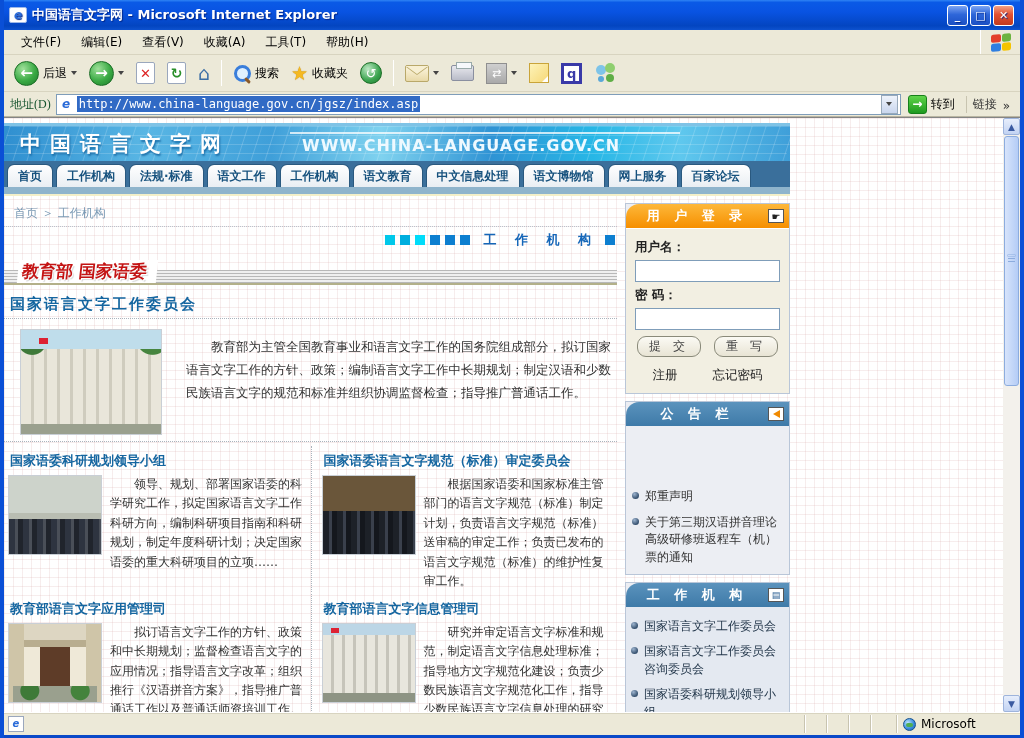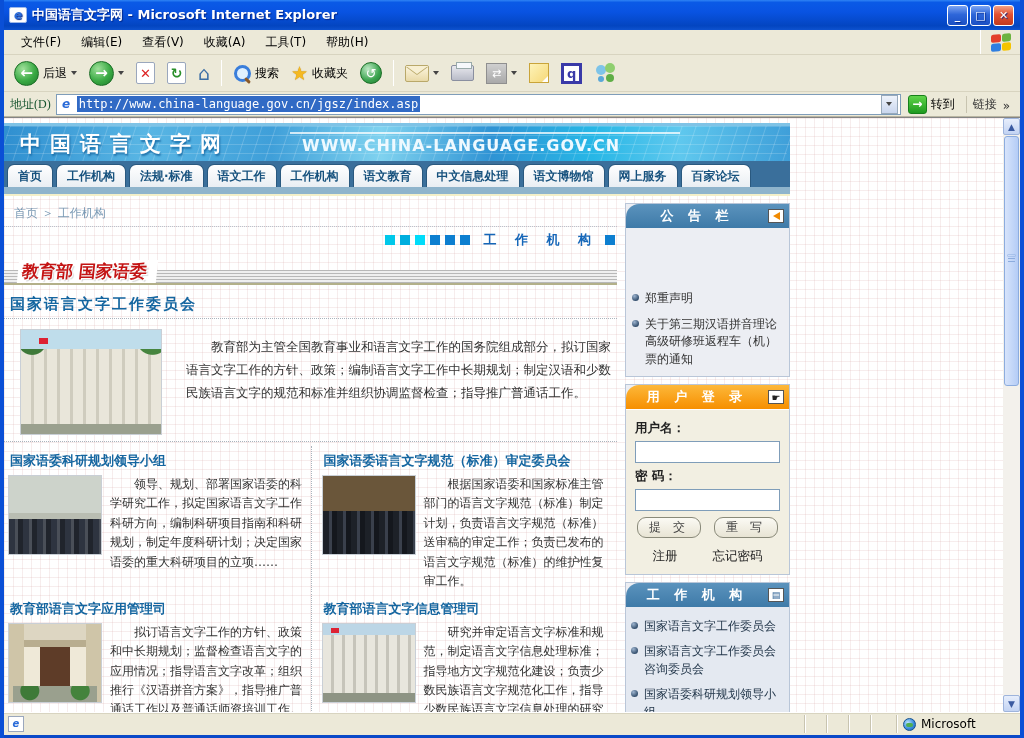--- a/index.html
+++ b/index.html
@@ -410,39 +410,20 @@
                   <div class="sectext">研究并审定语言文字标准和规范，制定语言文字信息处理标准；指导地方文字规范化建设；负责少数民族语言文字规范化工作，指导少数民族语言文字信息处理的研究与应用。</div>
                 </div>
               </div>
             </div>
 
           </div>
 
           <div class="sidecol">
 
             <div class="panel">
-              <div class="panel-h blue">
-                <span class="ptitle">公 告 栏</span>
-                <span class="hico">
-                    <span class="tri-l"></span>
-                  </span>
-              </div>
-              <div class="announce-body">
-                <div class="bullet-item">
-                  <span class="bullet"></span>
-                  <span>郑重声明</span>
-                </div>
-                <div class="bullet-item">
-                  <span class="bullet"></span>
-                  <span>关于第三期汉语拼音理论高级研修班返程车（机）票的通知</span>
-                </div>
-              </div>
-            </div>
-
-            <div class="panel">
               <div class="panel-h orange">
                 <span class="ptitle">用 户 登 录</span>
                 <span class="hico hand">☛</span>
               </div>
               <div class="login-body">
                 <div class="login-label">用户名：</div>
                 <div class="login-input"></div>
                 <div class="login-label">密 码：</div>
                 <div class="login-input"></div>
                 <div class="login-btns">
@@ -451,20 +432,39 @@
                 </div>
                 <div class="login-links">
                   <span>注册</span>
                   <span>忘记密码</span>
                 </div>
               </div>
             </div>
 
             <div class="panel">
               <div class="panel-h blue">
+                <span class="ptitle">公 告 栏</span>
+                <span class="hico">
+                    <span class="tri-l"></span>
+                  </span>
+              </div>
+              <div class="announce-body">
+                <div class="bullet-item">
+                  <span class="bullet"></span>
+                  <span>郑重声明</span>
+                </div>
+                <div class="bullet-item">
+                  <span class="bullet"></span>
+                  <span>关于第三期汉语拼音理论高级研修班返程车（机）票的通知</span>
+                </div>
+              </div>
+            </div>
+
+            <div class="panel">
+              <div class="panel-h blue">
                 <span class="ptitle">工 作 机 构</span>
                 <span class="hico book">▤</span>
               </div>
               <div class="orgs-body">
                 <div class="bullet-item">
                   <span class="bullet"></span>
                   <span>国家语言文字工作委员会</span>
                 </div>
                 <div class="bullet-item">
                   <span class="bullet"></span>

